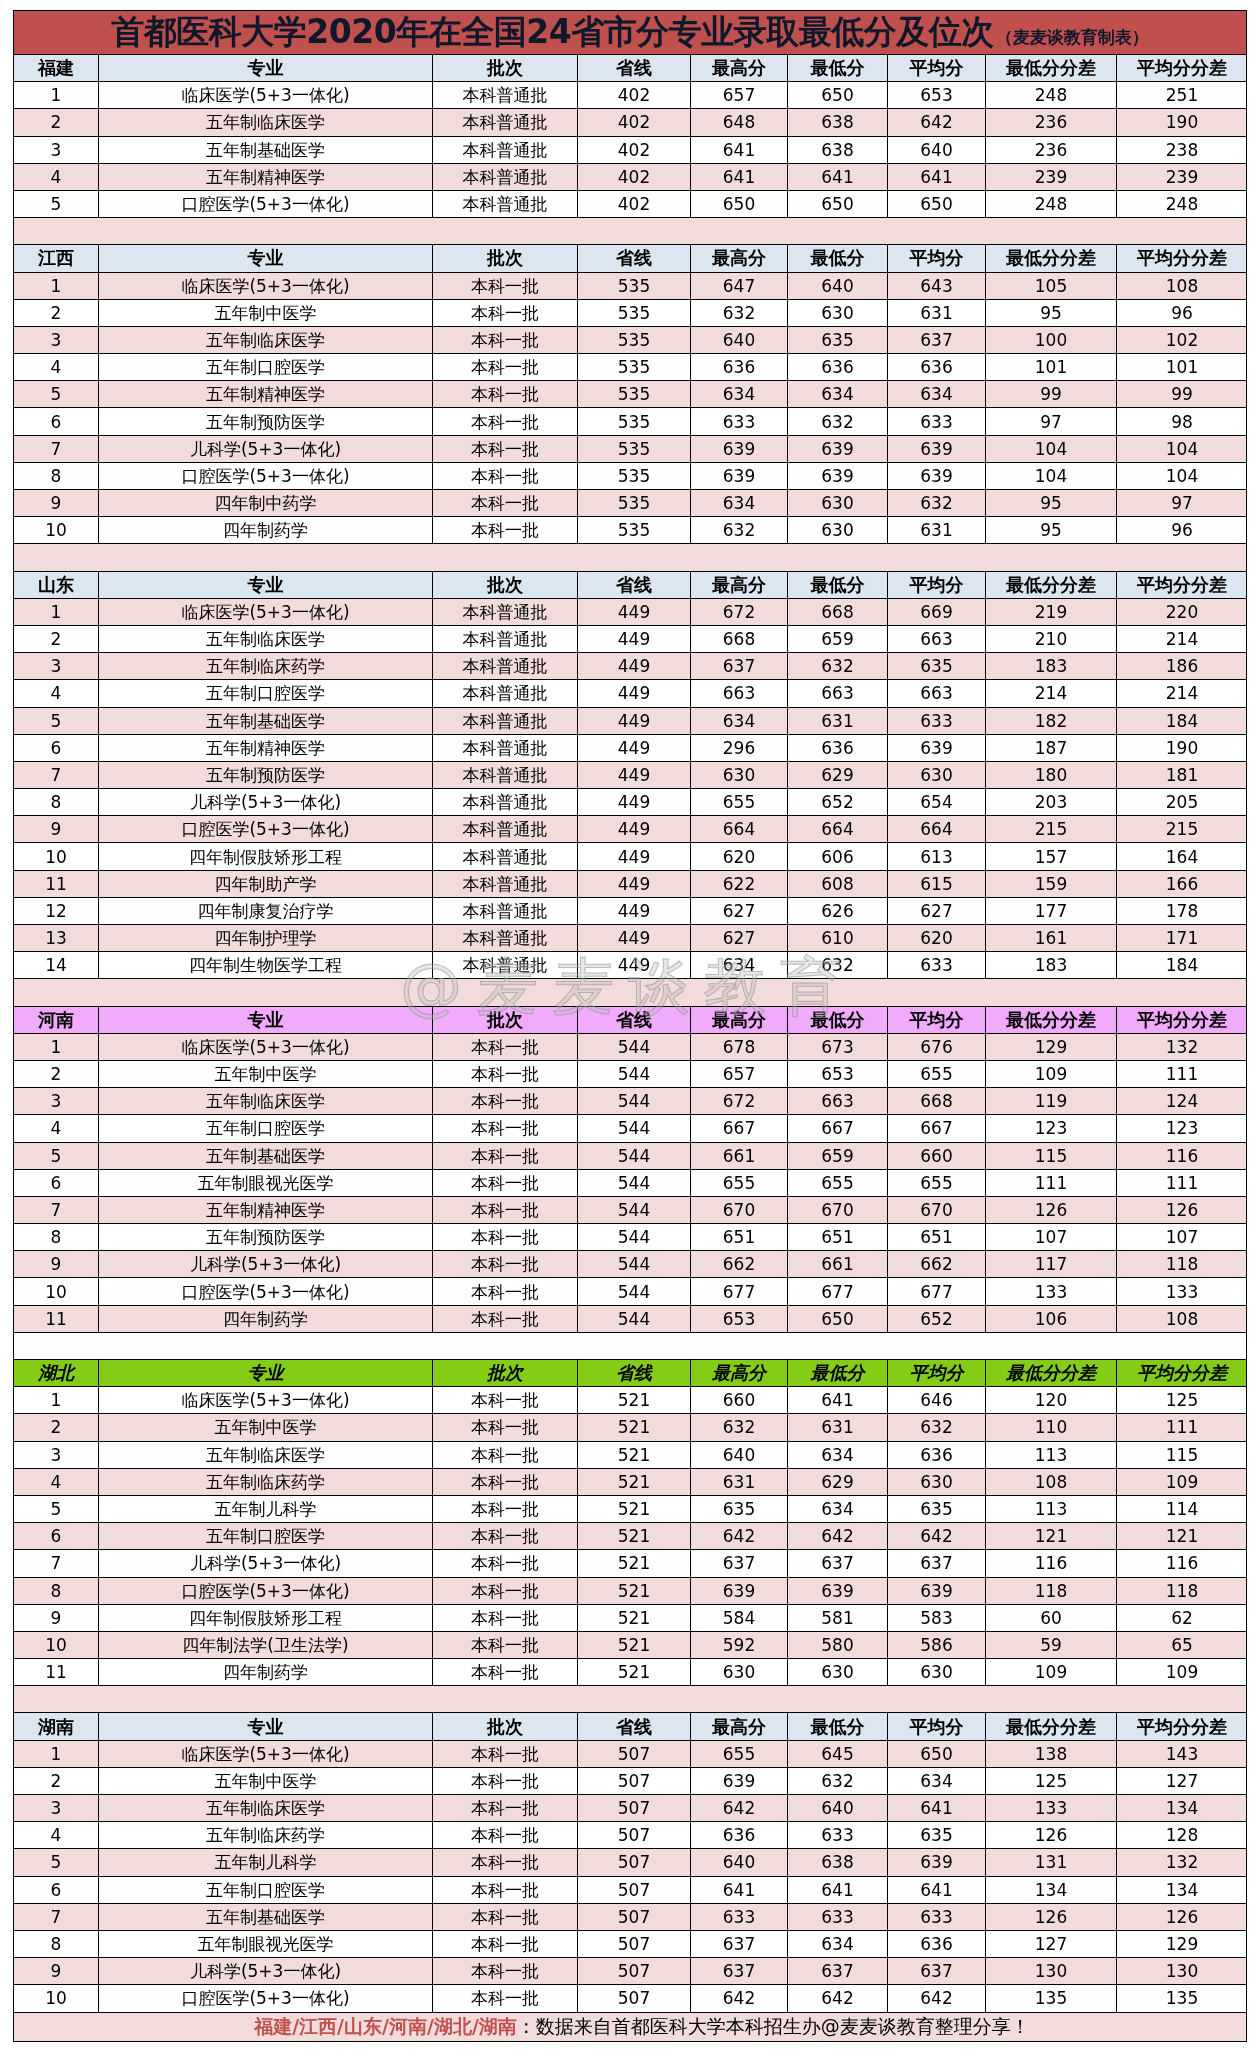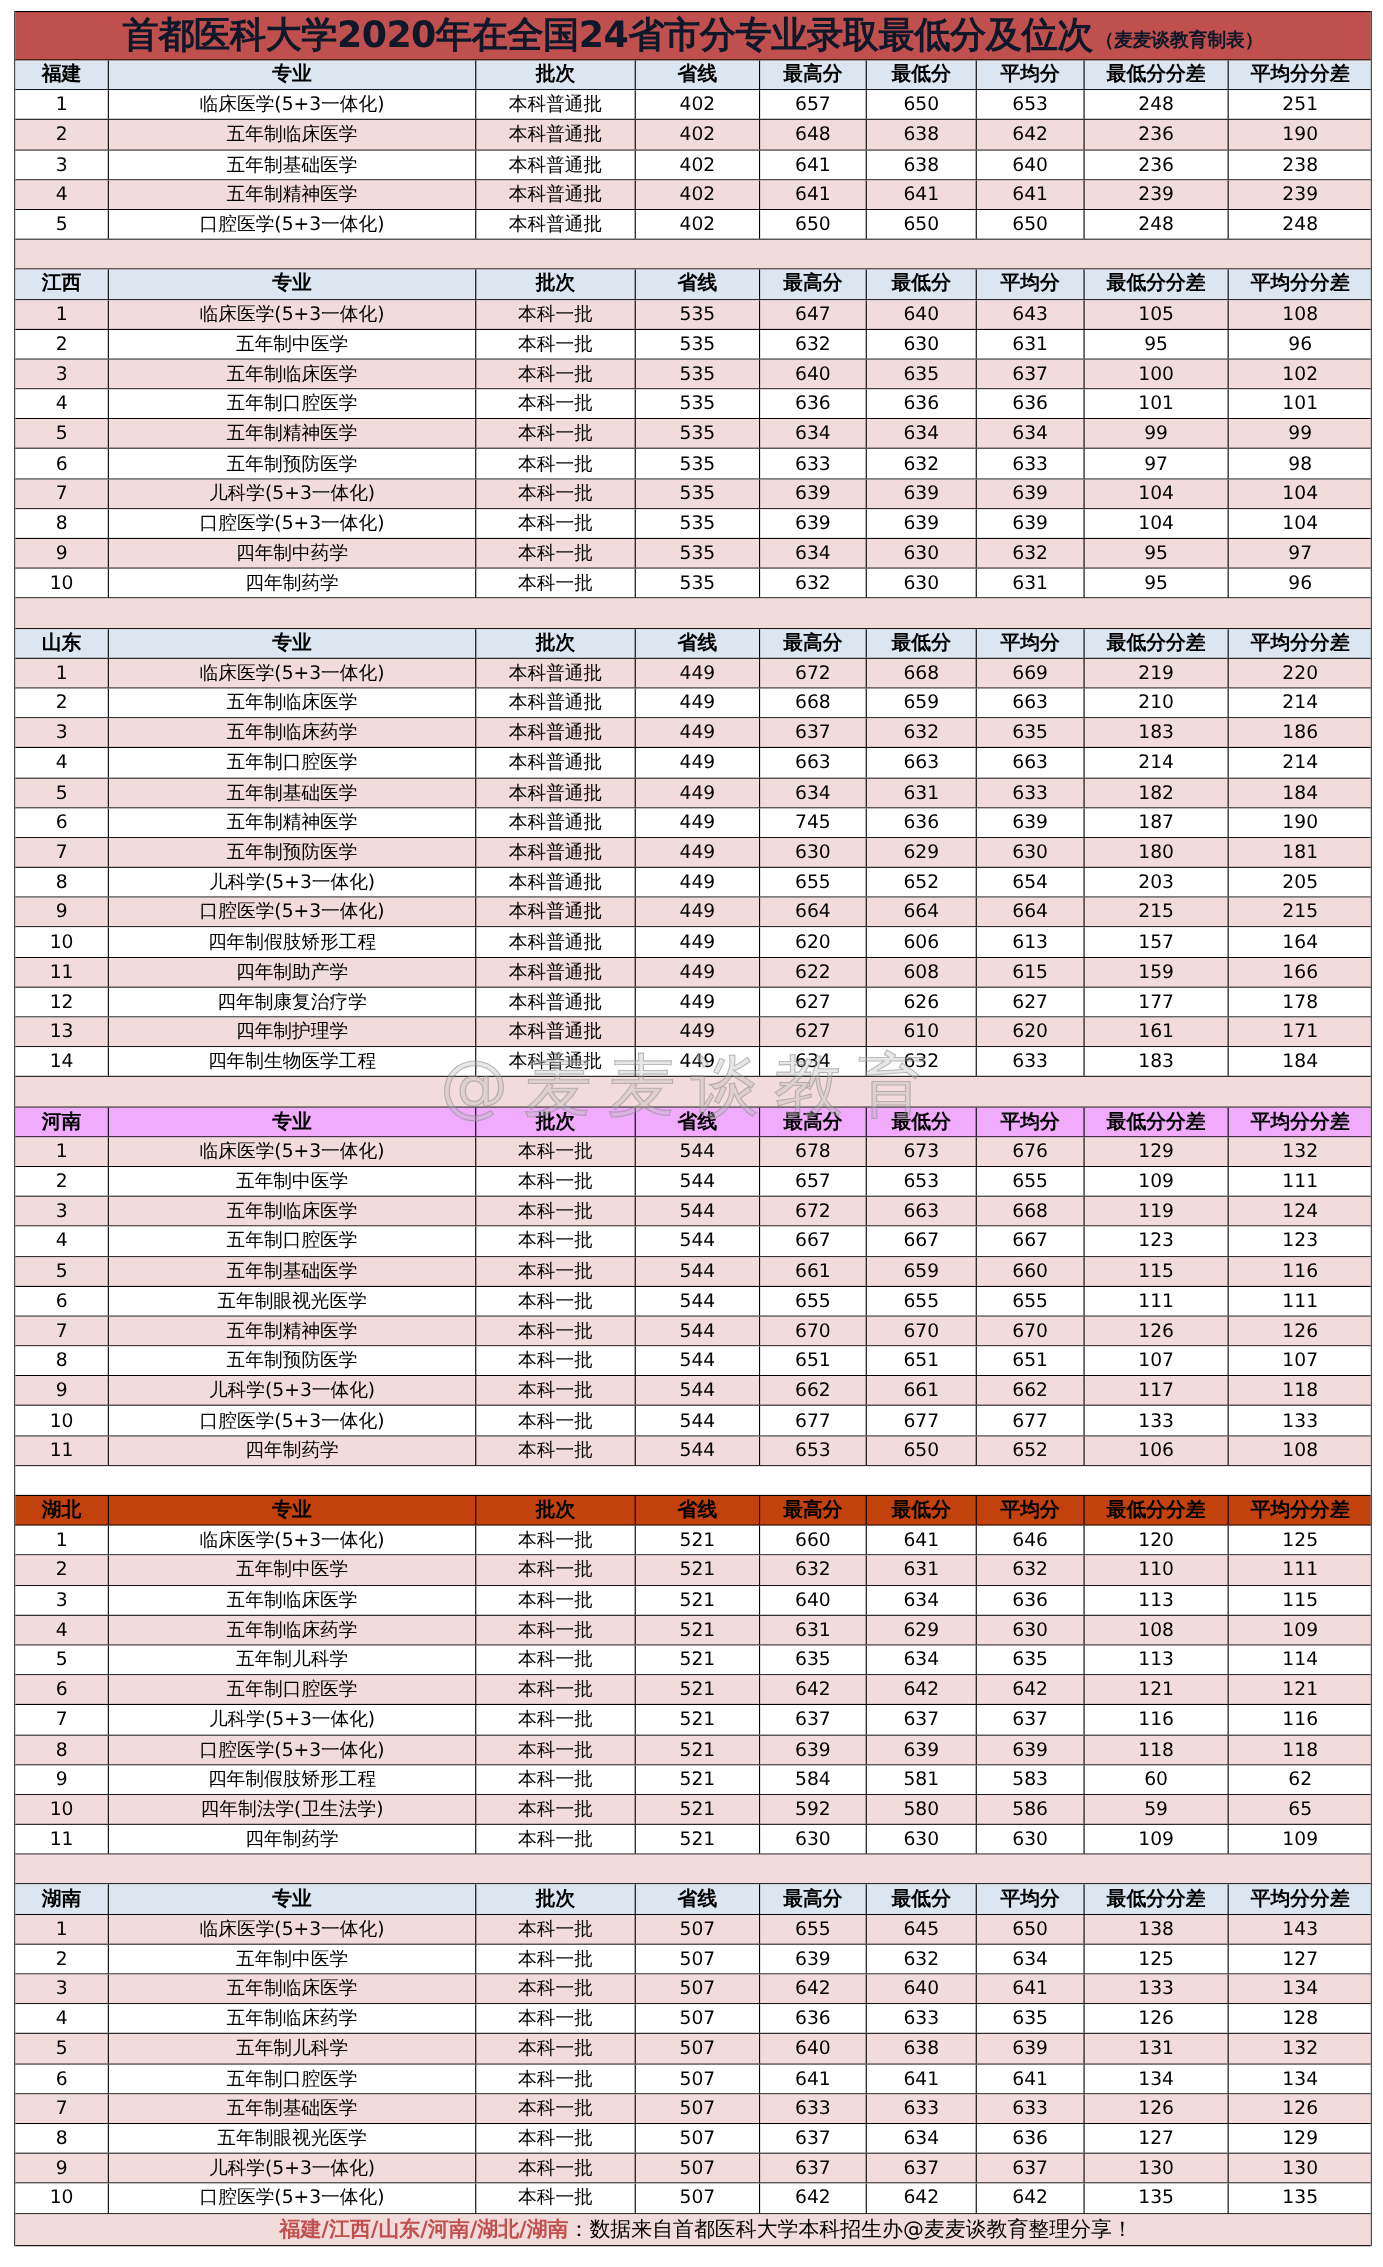--- a/index.html
+++ b/index.html
@@ -313,21 +313,21 @@
         <div class="cell">631</div>
         <div class="cell">633</div>
         <div class="cell">182</div>
         <div class="cell">184</div>
       </div>
       <div class="row white">
         <div class="cell">6</div>
         <div class="cell">五年制精神医学</div>
         <div class="cell">本科普通批</div>
         <div class="cell">449</div>
-        <div class="cell">745</div>
+        <div class="cell">296</div>
         <div class="cell">636</div>
         <div class="cell">639</div>
         <div class="cell">187</div>
         <div class="cell">190</div>
       </div>
       <div class="row pink" style="background: rgb(242, 220, 219);">
         <div class="cell">7</div>
         <div class="cell">五年制预防医学</div>
         <div class="cell">本科普通批</div>
         <div class="cell">449</div>
@@ -541,21 +541,21 @@
         <div class="cell">四年制药学</div>
         <div class="cell">本科一批</div>
         <div class="cell">544</div>
         <div class="cell">653</div>
         <div class="cell">650</div>
         <div class="cell">652</div>
         <div class="cell">106</div>
         <div class="cell">108</div>
       </div>
       <div class="row spacer white"></div>
-      <div class="row header" style="background: #c2410c;">
+      <div class="row header" style="background: #84cc16; font-style: italic;">
         <div class="cell">湖北</div>
         <div class="cell">专业</div>
         <div class="cell">批次</div>
         <div class="cell">省线</div>
         <div class="cell">最高分</div>
         <div class="cell">最低分</div>
         <div class="cell">平均分</div>
         <div class="cell">最低分分差</div>
         <div class="cell">平均分分差</div>
       </div>

